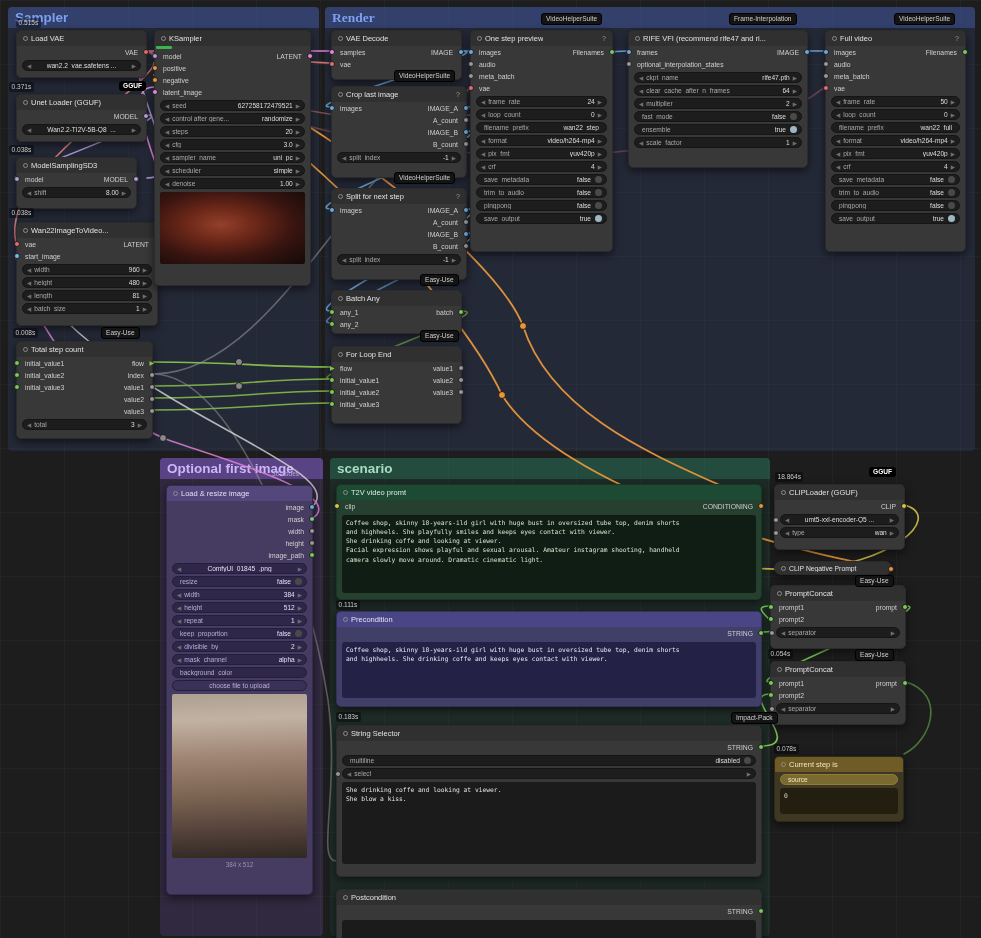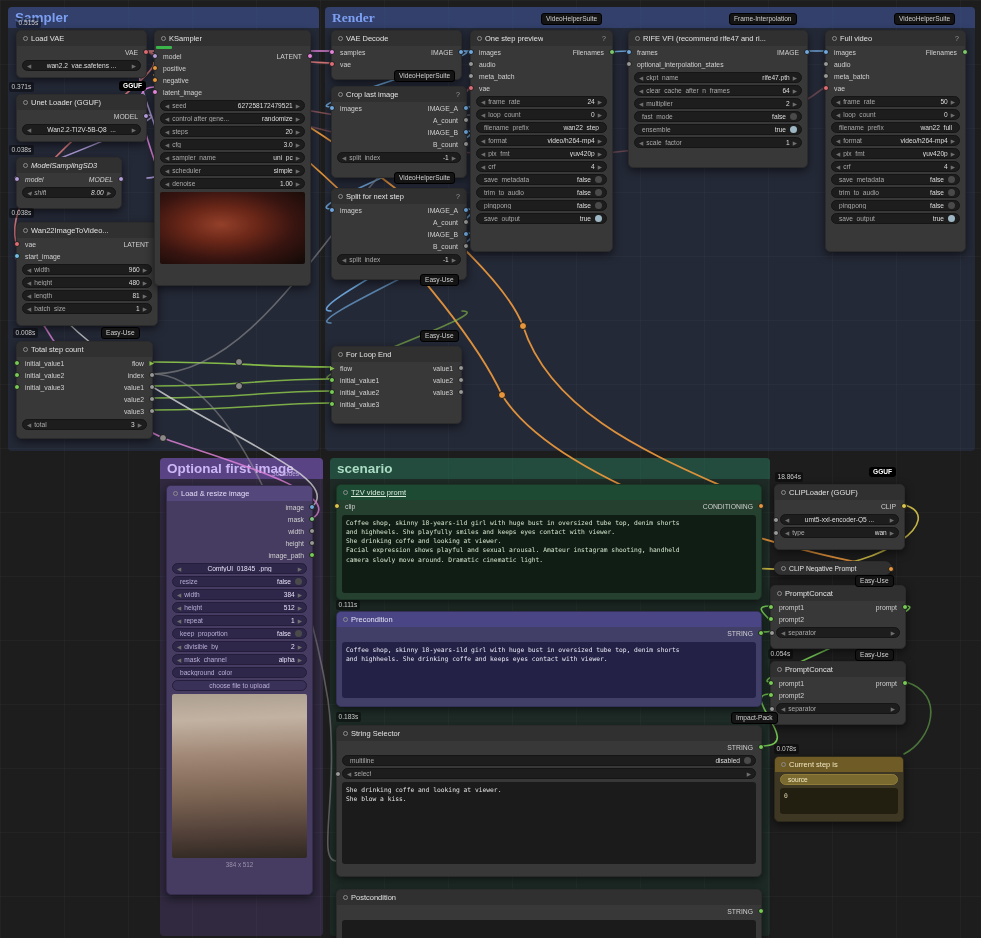--- a/index.html
+++ b/index.html
@@ -34,21 +34,21 @@
   .w-socket{position:absolute;left:-8px;top:2px;width:6px;height:6px;border-radius:50%;background:#9a9a9a;border:1px solid #1e1e1e;box-sizing:border-box;}
   .widget.w-button{justify-content:center;color:#c9c9c9;background:#262626;}
   .widget.w-hl{background:#7a6a30;border-color:#8f7c38;}
   .widget.w-hl .w-label{color:#f2e9c2;}
   .n-text{margin:3px 5px;border-radius:3px;padding:3px 4px;font-family:"DejaVu Sans Mono", monospace;font-size:6.3px;line-height:1.45;white-space:pre-wrap;overflow:hidden;background:#1b1b1b;color:#e2e2e2;box-sizing:border-box;}
   .n-img{margin:3px 5px;border-radius:2px;}
   .img-blur{background:radial-gradient(ellipse at 42% 45%, #93402a 0%, #6b2718 30%, #381410 62%, #160b08 95%);}
   .img-photo{background:linear-gradient(178deg,#ada091 0%,#c2b2a2 16%,#a08674 38%,#7e6654 60%,#54423a 82%,#2f2822 100%);}
   .img-cap{text-align:center;font-size:6.3px;color:#9a93ad;margin-top:1px;}
   .node.v-green{background:#25402f;border-color:#1c3425;}
-  .node.v-green .n-title{background:#1d4a33;color:#d8ead9;text-decoration:underline;}
+  .node.v-green .n-title{background:#1d4a33;color:#d8ead9;}
   .node.v-green .n-text{background:#101d14;color:#d2e4cc;}
   .node.v-purple{background:#413e68;border-color:#343057;}
   .node.v-purple .n-title{background:#4a4685;color:#e2e0f2;}
   .node.v-purple .n-text{background:#232145;color:#e8e7f4;}
   .node.v-lav{background:#463b60;border-color:#362c4e;}
   .node.v-lav .n-title{background:#54477c;color:#e4dcf6;}
   .node.v-lav .widget{background:#2e2749;border-color:#241d3b;color:#cfc6e8;}
   .node.v-lav .w-label{color:#b9aed6;} .node.v-lav .w-value{color:#e6def6;}
   .node.v-lav .widget.w-button{background:#3a3158;color:#d6ccee;}
   .node.v-olive{background:#3e3724;border-color:#2e2a1a;}
@@ -149,21 +149,21 @@
       <div class="nrow">
         <span class="out-label">MODEL</span>
         <span class="slot-dot out" style="background: rgb(179, 157, 219);"></span>
       </div>
       <div class="widget w-combo">
         <span class="w-arrow">◀</span>
         <span class="w-value" style="margin: 0px auto;">Wan2.2-TI2V-5B-Q8_...</span>
         <span class="w-arrow">▶</span>
       </div>
     </div>
-    <div class="node" style="left: 16px; top: 157px; width: 106px; min-height: 52px; font-style: italic;">
+    <div class="node" style="left: 16px; top: 157px; width: 121px; min-height: 52px;">
       <div class="n-title">
         <span class="t-dot"></span>
         <span class="t-text">ModelSamplingSD3</span>
       </div>
       <div class="nrow">
         <span class="slot-dot in" style="background: rgb(179, 157, 219);"></span>
         <span class="in-label">model</span>
         <span class="out-label">MODEL</span>
         <span class="slot-dot out" style="background: rgb(179, 157, 219);"></span>
       </div>
@@ -389,20 +389,36 @@
       </div>
       <div class="nrow">
         <span class="out-label">B_count</span>
         <span class="slot-dot out" style="background: rgb(153, 153, 153);"></span>
       </div>
       <div class="widget w-num">
         <span class="w-arrow">◀</span>
         <span class="w-label">split_index</span>
         <span class="w-value">-1</span>
         <span class="w-arrow">▶</span>
+      </div>
+    </div>
+    <div class="node" style="left: 331px; top: 290px; width: 131px; min-height: 44px;">
+      <div class="n-title">
+        <span class="t-dot"></span>
+        <span class="t-text">Batch Any</span>
+      </div>
+      <div class="nrow">
+        <span class="slot-dot in" style="background: rgb(119, 204, 85);"></span>
+        <span class="in-label">any_1</span>
+        <span class="out-label">batch</span>
+        <span class="slot-dot out" style="background: rgb(119, 204, 85);"></span>
+      </div>
+      <div class="nrow">
+        <span class="slot-dot in" style="background: rgb(119, 204, 85);"></span>
+        <span class="in-label">any_2</span>
       </div>
     </div>
     <div class="node" style="left: 331px; top: 346px; width: 131px; min-height: 78px;">
       <div class="n-title">
         <span class="t-dot"></span>
         <span class="t-text">For Loop End</span>
       </div>
       <div class="nrow">
         <span class="slot-arrow in" style="color: rgb(139, 195, 74);">▶</span>
         <span class="in-label">flow</span>

